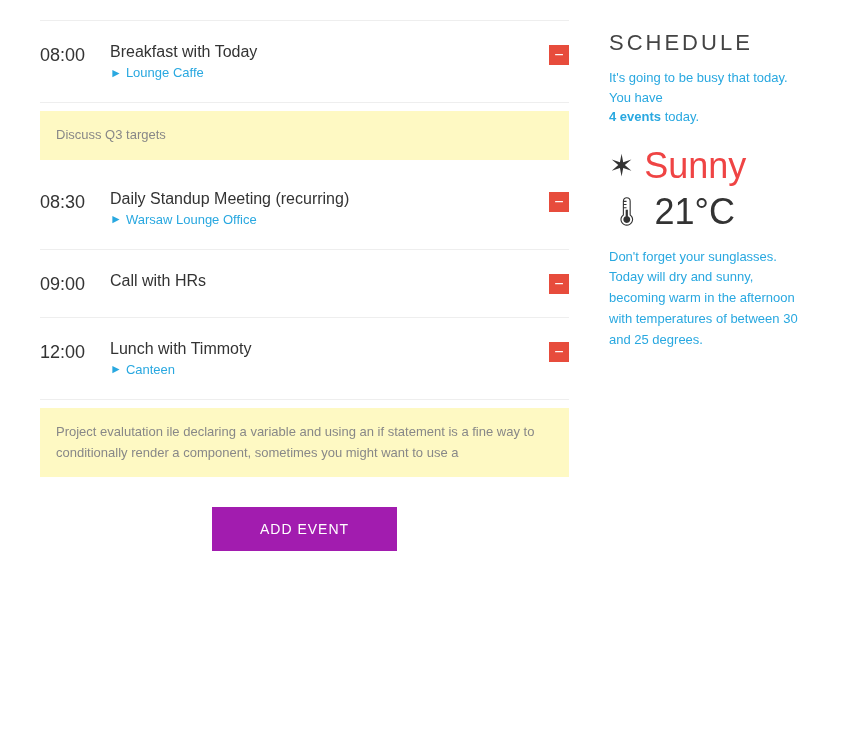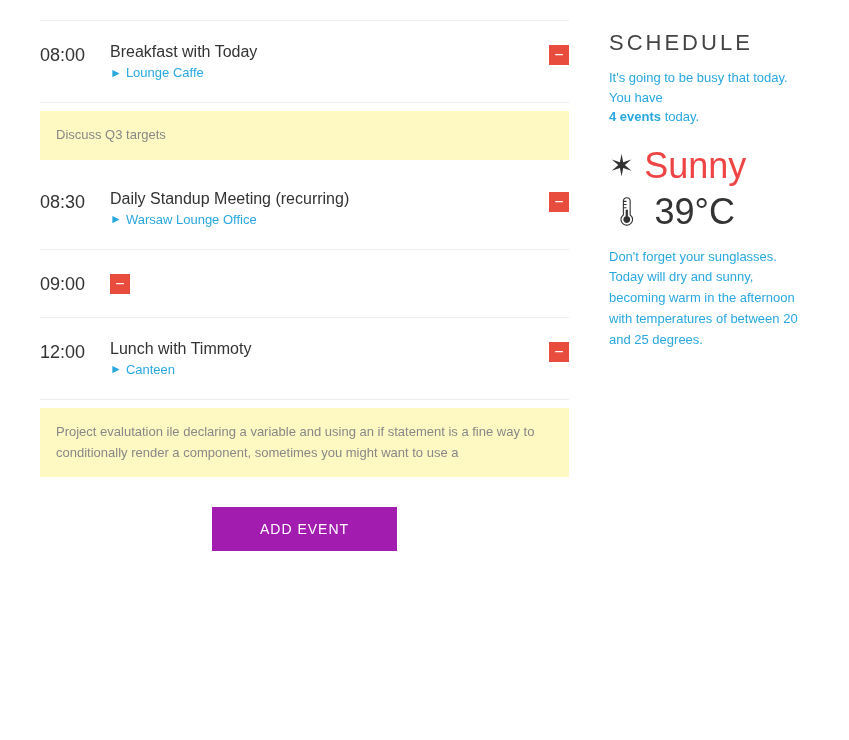--- a/index.html
+++ b/index.html
@@ -189,20 +189,23 @@
         <div class="event-location">
           <span class="location-icon">►</span>
           <span>Warsaw Lounge Office</span>
         </div>
       </div>
       <button class="delete-btn">−</button>
     </div>
 
     <div class="event-item">
       <span class="event-time">09:00</span>
+      <div class="event-body">
+        <div class="event-title">Call with HRs</div>
+      </div>
       <button class="delete-btn">−</button>
     </div>
 
     <div class="event-item">
       <span class="event-time">12:00</span>
       <div class="event-body">
         <div class="event-title">Lunch with Timmoty</div>
         <div class="event-location">
           <span class="location-icon">►</span>
           <span>Canteen</span>
@@ -226,18 +229,18 @@
       <strong>4 events</strong>
       <span>today.</span>
     </div>
 
     <div class="weather-row">
       <span class="sun-icon">✶</span>
       <span class="weather-label">Sunny</span>
     </div>
     <div class="temp-row">
       <span class="thermo-icon">🌡</span>
-      <span class="temp-label">39°C</span>
-    </div>
-
-    <div class="weather-desc">Don't forget your sunglasses. Today will dry and sunny, becoming warm in the afternoon with temperatures of between 20 and 25 degrees.</div>
+      <span class="temp-label">21°C</span>
+    </div>
+
+    <div class="weather-desc">Don't forget your sunglasses. Today will dry and sunny, becoming warm in the afternoon with temperatures of between 30 and 25 degrees.</div>
   </div>
 </div>
 
 </body></html>

